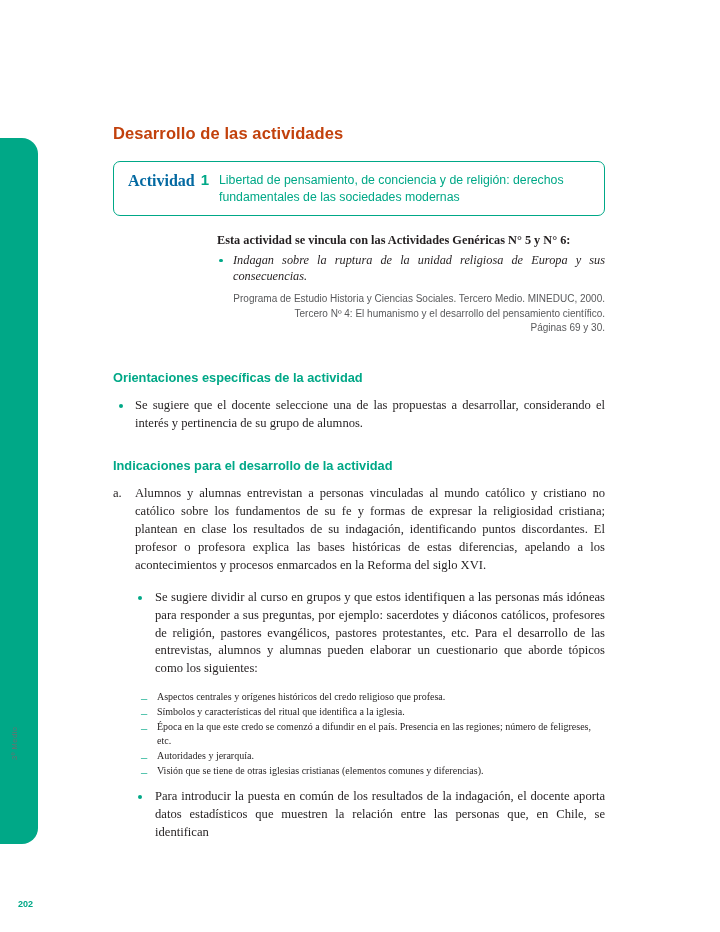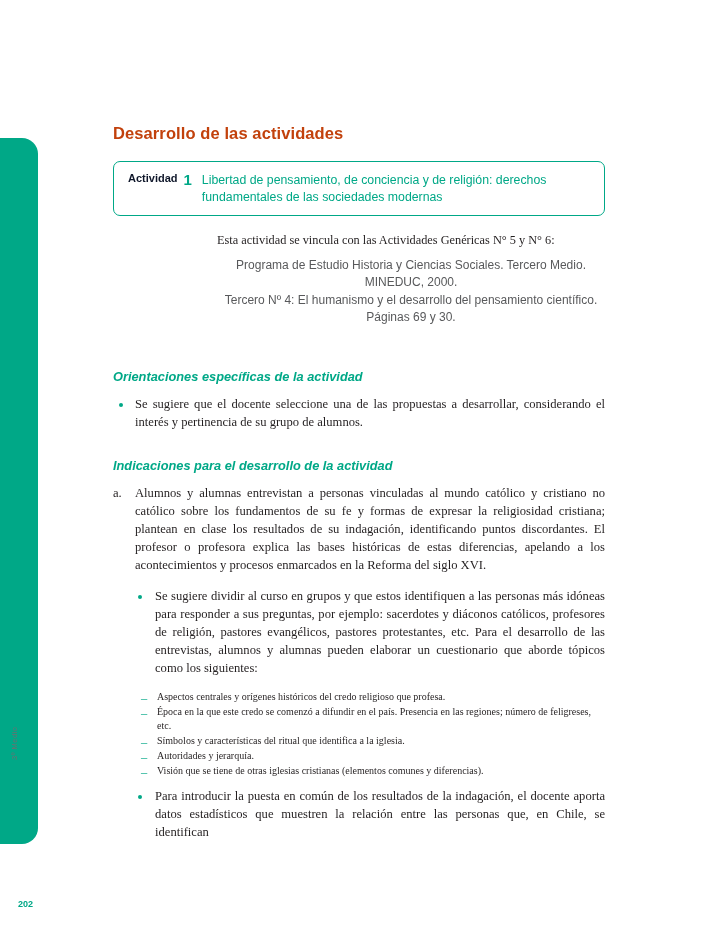--- a/index.html
+++ b/index.html
@@ -70,24 +70,24 @@
   
   .activity-box {
     border: 1.3px solid #00a887;
     border-radius: 7px;
     padding: 10px 12px 10px 14px;
     display: flex;
     align-items: flex-start;
     margin-bottom: 16px;
   }
   .activity-label {
-    font-family: Liberation Sans, sans-serif;
-    font-size: 11px;
-    font-weight: bold;
-    color: #0f172a;
+    font-family: Liberation Serif, serif;
+    font-size: 16px;
+    font-weight: bold;
+    color: #0369a1;
     white-space: nowrap;
     padding-top: 0px;
   }
   .activity-number {
     font-family: "Liberation Sans", sans-serif;
     font-size: 15px;
     font-weight: bold;
     color: #00a887;
     margin-left: 6px;
     margin-right: 10px;
@@ -106,20 +106,21 @@
   .intro-block {
     margin-left: 104px;
     width: 388px;
     margin-bottom: 6px;
   }
   .intro-lead {
     font-size: 12.3px;
     line-height: 1.35;
     margin-bottom: 3px;
     text-align: justify;
+    font-weight: bold;
   }
   .intro-list {
     margin: 0;
     padding: 0;
     list-style: none;
   }
   .intro-list li {
     position: relative;
     padding-left: 16px;
     font-size: 12.3px;
@@ -135,36 +136,35 @@
     top: 7px;
     width: 3.5px;
     height: 3.5px;
     border-radius: 50%;
     background: #00a887;
   }
 
   .source {
     margin-left: 104px;
     width: 388px;
-    text-align: center;
-    font-family: "Liberation Sans", sans-serif;
-    font-size: 12px;
+    text-align: right;
+    font-family: "Liberation Sans", sans-serif;
+    font-size: 10px;
     color: #58595b;
     line-height: 1.45;
     margin-top: 8px;
-    margin-bottom: 43px;
+    margin-bottom: 34px;
   }
 
   h2.section-title {
     font-family: "Liberation Sans", sans-serif;
     font-size: 12.8px;
     color: #00a887;
     font-weight: bold;
     margin: 0 0 12px 0;
-    font-style: italic;
   }
 
   .bullet-list {
     margin: 0 0 26px 0;
     padding: 0;
     list-style: none;
   }
   .bullet-list > li {
     position: relative;
     padding-left: 22px;
@@ -258,20 +258,21 @@
 
   <div class="activity-box">
     <span class="activity-label">Actividad</span>
     <span class="activity-number">1</span>
     <span class="activity-title">Libertad de pensamiento, de conciencia y de religión: derechos fundamentales de las sociedades modernas</span>
   </div>
 
   <div class="intro-block">
     <div class="intro-lead">Esta actividad se vincula con las Actividades Genéricas N° 5 y N° 6:</div>
     <ul class="intro-list">
+      <li>Indagan sobre la ruptura de la unidad religiosa de Europa y sus consecuencias.</li>
     </ul>
   </div>
 
   <div class="source">
     <div>Programa de Estudio Historia y Ciencias Sociales. Tercero Medio. MINEDUC, 2000.</div>
     <div>Tercero Nº 4: El humanismo y el desarrollo del pensamiento científico.</div>
     <div>Páginas 69 y 30.</div>
   </div>
 
   <h2 class="section-title">Orientaciones específicas de la actividad</h2>
@@ -285,22 +286,22 @@
     <span class="marker">a.</span>
     <span>Alumnos y alumnas entrevistan a personas vinculadas al mundo católico y cristiano no católico sobre los fundamentos de su fe y formas de expresar la religiosidad cristiana; plantean en clase los resultados de su indagación, identificando puntos discordantes. El profesor o profesora explica las bases históricas de estas diferencias, apelando a los acontecimientos y procesos enmarcados en la Reforma del siglo XVI.</span>
   </div>
 
   <ul class="sub-bullets">
     <li>Se sugiere dividir al curso en grupos y que estos identifiquen a las personas más idóneas para responder a sus preguntas, por ejemplo: sacerdotes y diáconos católicos, profesores de religión, pastores evangélicos, pastores protestantes, etc. Para el desarrollo de las entrevistas, alumnos y alumnas pueden elaborar un cuestionario que aborde tópicos como los siguientes:</li>
   </ul>
 
   <ul class="dash-list">
     <li>Aspectos centrales y orígenes históricos del credo religioso que profesa.</li>
+    <li>Símbolos y características del ritual que identifica a la iglesia.</li>
     <li>Época en la que este credo se comenzó a difundir en el país. Presencia en las regiones; número de feligreses, etc.</li>
-    <li>Símbolos y características del ritual que identifica a la iglesia.</li>
     <li>Autoridades y jerarquía.</li>
     <li>Visión que se tiene de otras iglesias cristianas (elementos comunes y diferencias).</li>
   </ul>
 
   <ul class="sub-bullets">
     <li>Para introducir la puesta en común de los resultados de la indagación, el docente aporta datos estadísticos que muestren la relación entre las personas que, en Chile, se identifican</li>
   </ul>
 
 </div>
 

